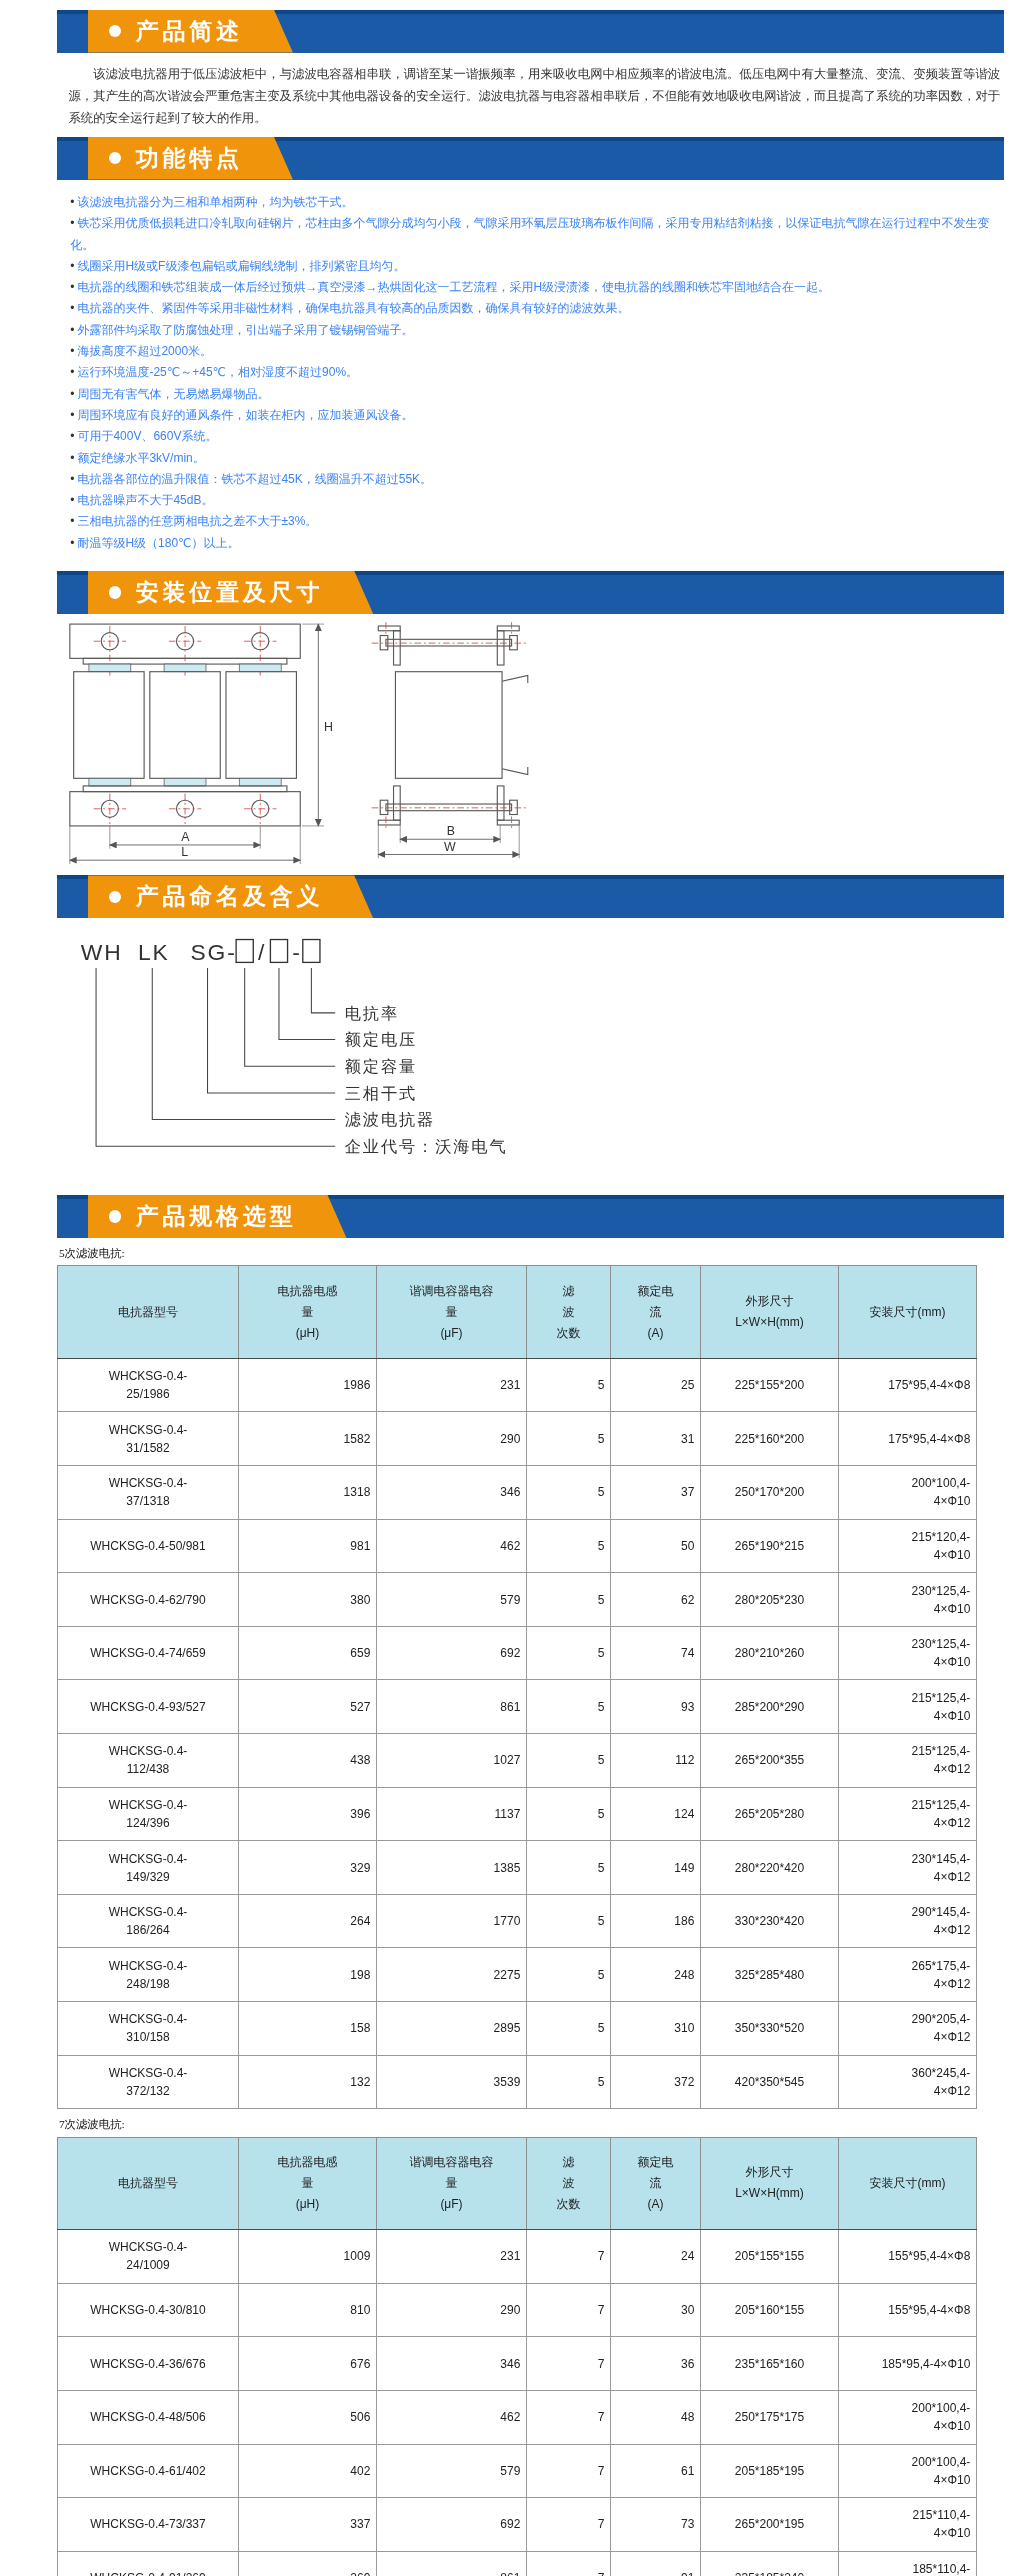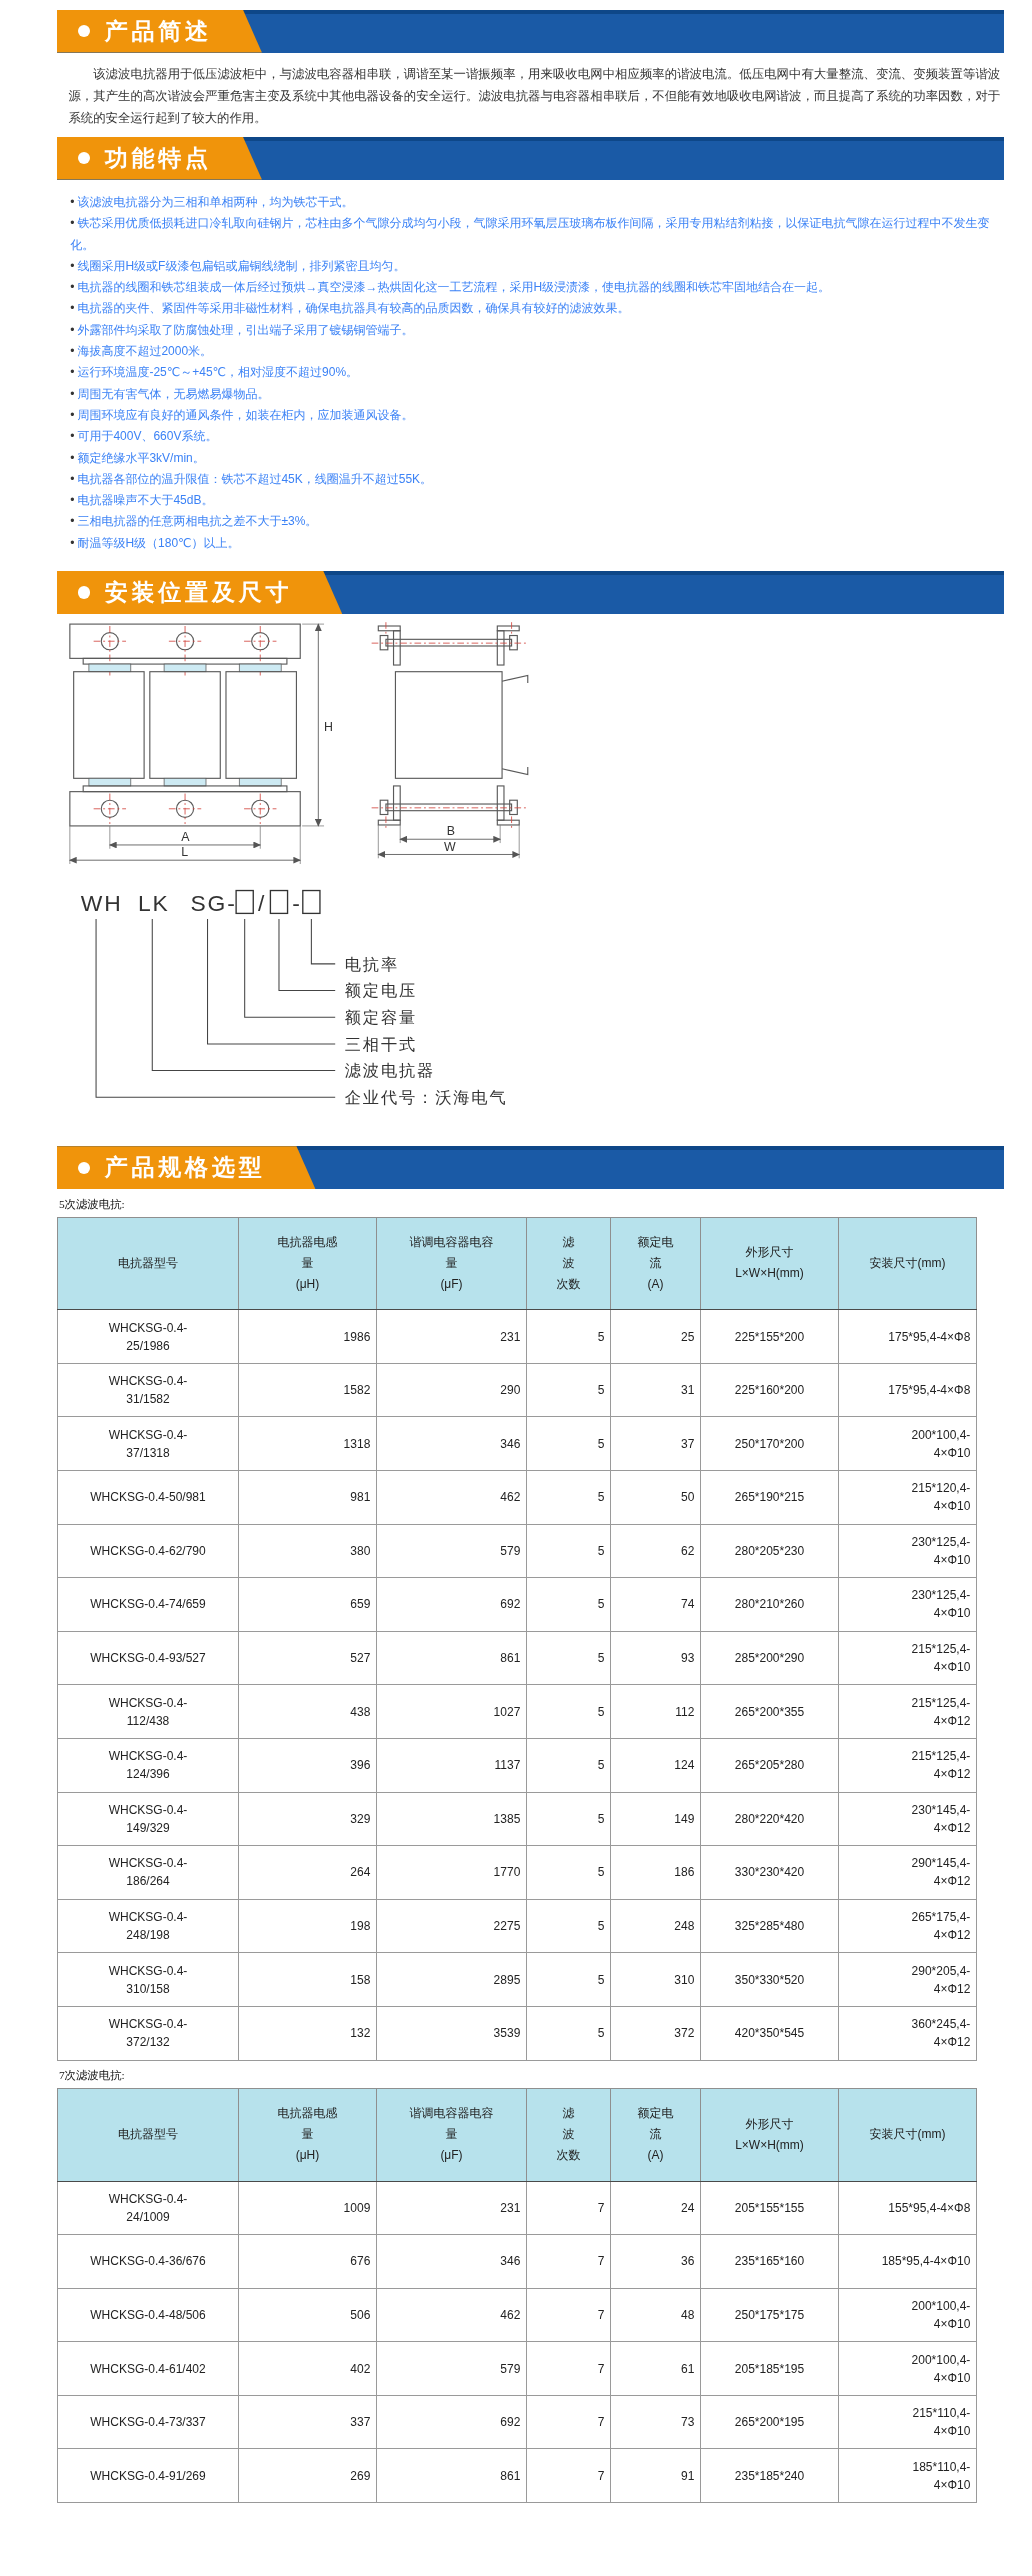--- a/index.html
+++ b/index.html
@@ -9,20 +9,21 @@
     color:#222;
     -webkit-font-smoothing:antialiased;
   }
   .content{margin:9.5px 28.6px 0 57px;width:947px;}
 
   
   .band{
     position:relative;height:43px;margin-top:5.7px;
     background:linear-gradient(180deg,#0e4788 0,#0e4788 3.8px,#1a5aa6 3.8px,#1a5aa6 100%);
     overflow:hidden;
+    padding-left:31px;
   }
   .band-label{
     position:relative;display:inline-flex;align-items:center;height:43px;
     background:#f0940b;padding:0 50px 0 21px;
     clip-path:polygon(0 0,calc(100% - 19px) 0,100% 100%,0 100%);
     gap:14.3px;
   }
   .band-label .dot{width:12.4px;height:12.4px;border-radius:50%;background:#ffffff;flex:0 0 auto;}
   .band-label .band-title{
     color:#ffffff;font-size:23px;font-weight:bold;letter-spacing:3.8px;white-space:nowrap;
@@ -215,20 +216,26 @@
       <line class="dim" x1="350" y1="230" x2="455" y2="230" marker-start="url(#arr)" marker-end="url(#arr)"></line>
       <text x="399" y="226">B</text>
 
       <line class="thin" x1="327" y1="215" x2="327" y2="250"></line>
       <line class="thin" x1="475" y1="215" x2="475" y2="250"></line>
       <line class="dim" x1="327" y1="246" x2="475" y2="246" marker-start="url(#arr)" marker-end="url(#arr)"></line>
       <text x="396" y="242">W</text>
     </g>
   </svg>
 
+  <div class="band">
+    <div class="band-label">
+      <span class="dot"></span>
+      <span class="band-title">产品命名及含义</span>
+    </div>
+  </div>
 
   <svg class="naming" width="947" height="246" viewBox="0 0 994 258">
 
     <text class="code" x="25" y="34">WH</text>
     <text class="code" x="85" y="34">LK</text>
     <text class="code" x="140" y="34">SG-</text>
     <rect class="box" x="188" y="12" width="18" height="24"></rect>
     <text class="code" x="211" y="34">/</text>
     <rect class="box" x="224" y="12" width="18" height="24"></rect>
     <text class="code" x="247" y="34">-</text>
@@ -434,20 +441,29 @@
         <tr>
           <td class="c-model">WHCKSG-0.4-<br>24/1009</td>
           <td class="c-num">1009</td>
           <td class="c-num">231</td>
           <td class="c-order">7</td>
           <td class="c-num">24</td>
           <td class="c-outline">205*155*155</td>
           <td class="c-install">155*95,4-4×Φ8</td>
         </tr>
         <tr>
+          <td class="c-model">WHCKSG-0.4-30/810</td>
+          <td class="c-num">810</td>
+          <td class="c-num">290</td>
+          <td class="c-order">7</td>
+          <td class="c-num">30</td>
+          <td class="c-outline">205*160*155</td>
+          <td class="c-install">155*95,4-4×Φ8</td>
+        </tr>
+        <tr>
           <td class="c-model">WHCKSG-0.4-36/676</td>
           <td class="c-num">676</td>
           <td class="c-num">346</td>
           <td class="c-order">7</td>
           <td class="c-num">36</td>
           <td class="c-outline">235*165*160</td>
           <td class="c-install">185*95,4-4×Φ10</td>
         </tr>
         <tr>
           <td class="c-model">WHCKSG-0.4-48/506</td>

